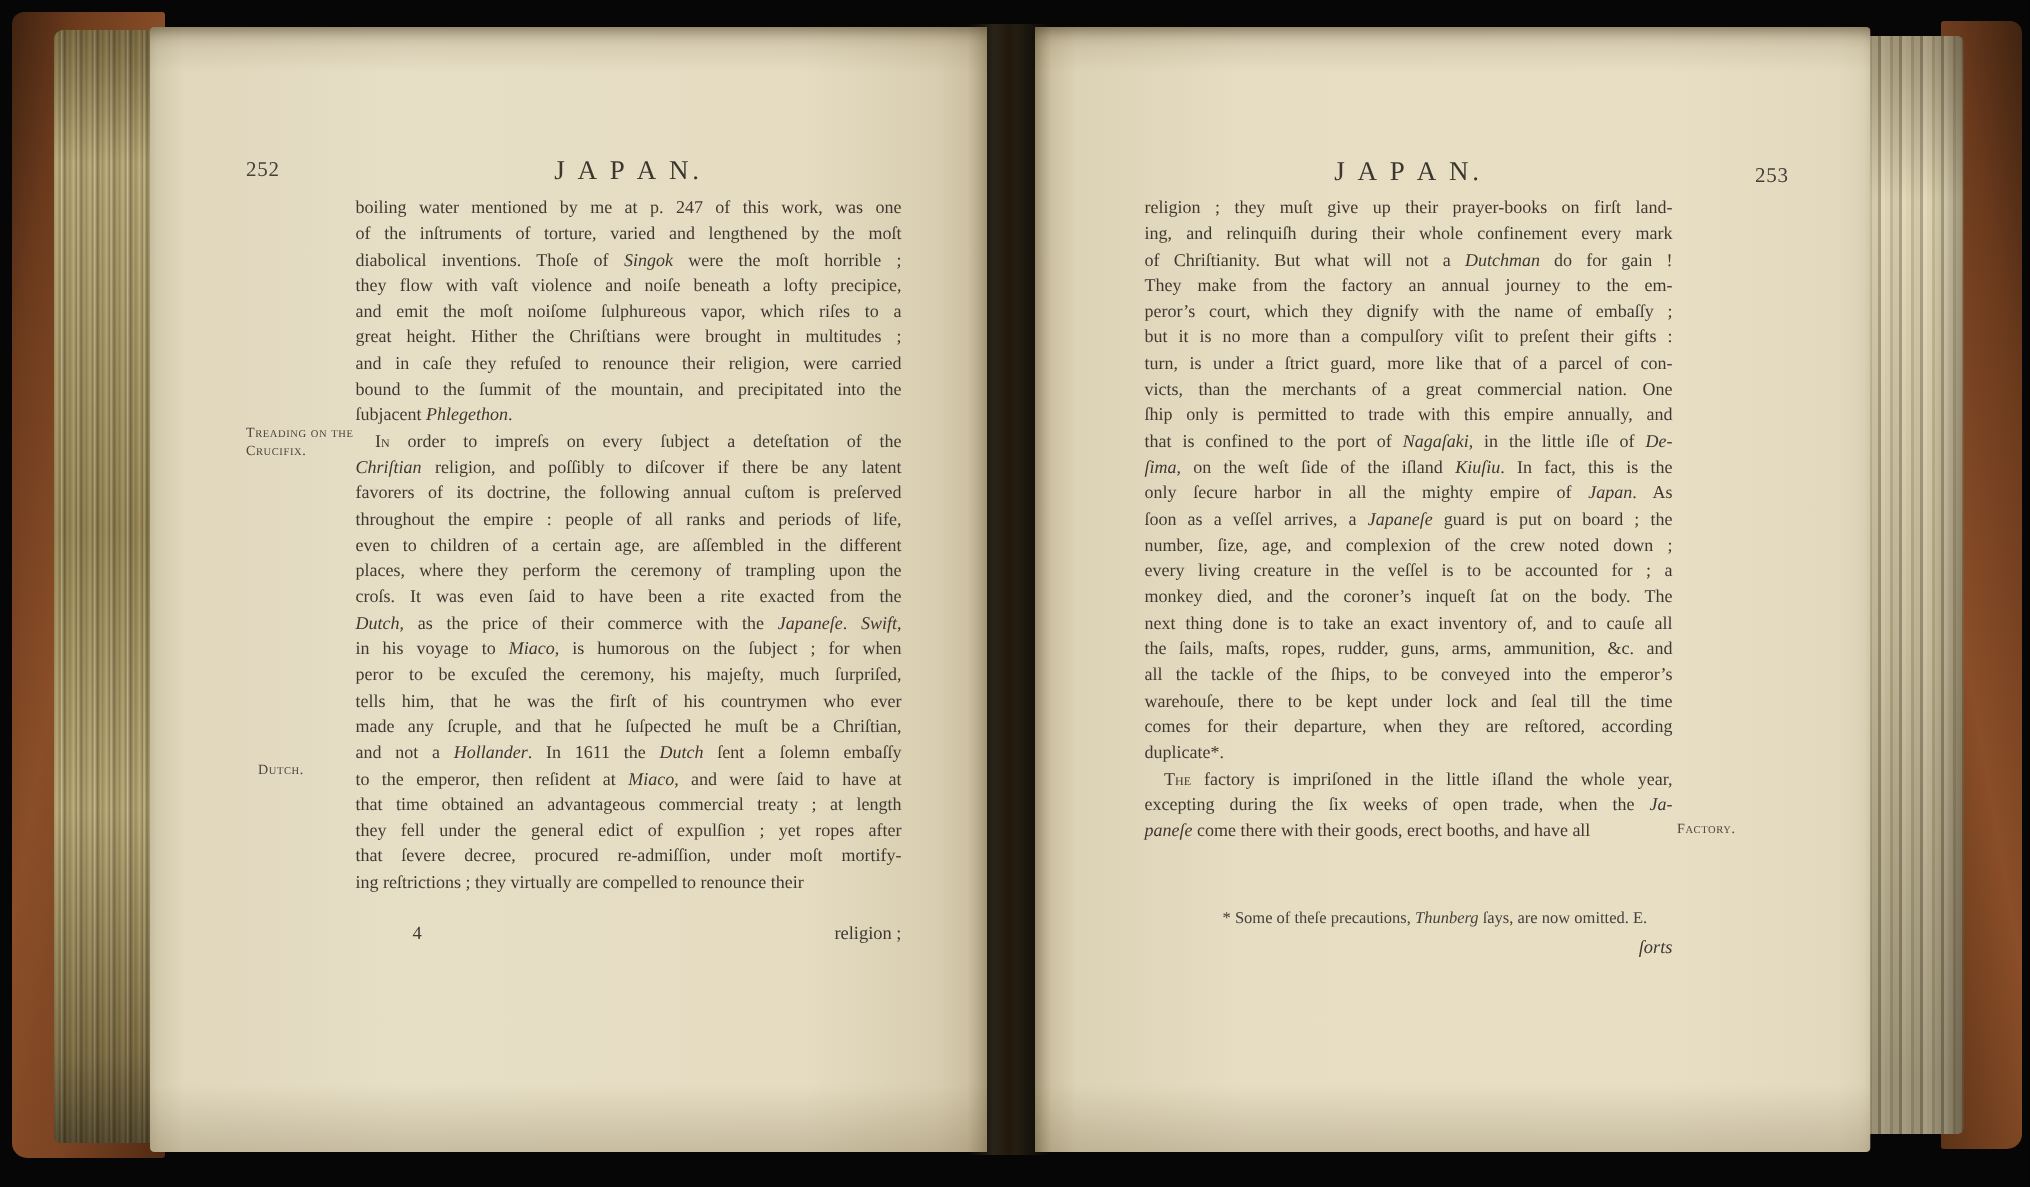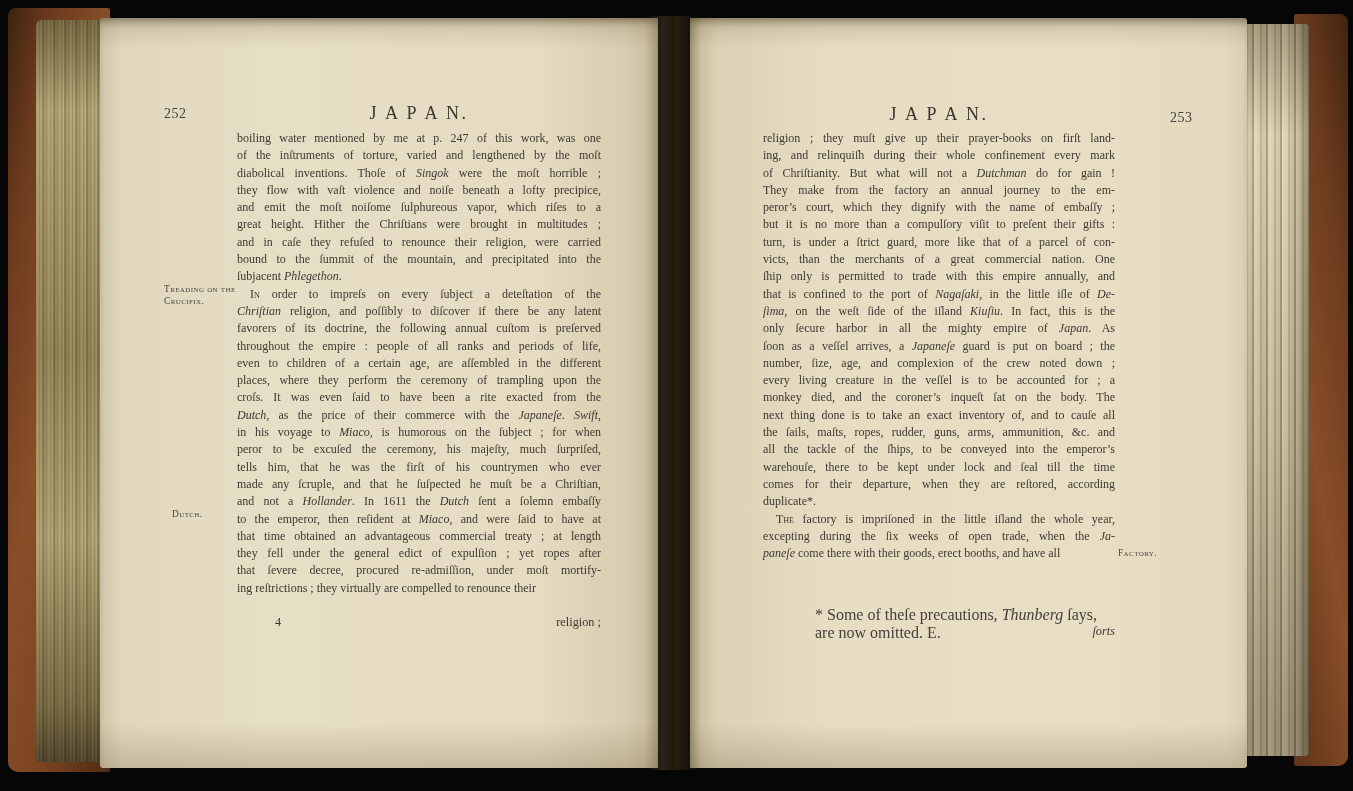--- a/index.html
+++ b/index.html
@@ -34,21 +34,21 @@
     background:linear-gradient(90deg,rgba(120,105,75,0) 0%,rgba(95,80,52,.40) 32%,rgba(38,28,12,.85) 49%,rgba(60,48,26,.55) 58%,rgba(120,105,75,0) 100%);}
   .pagenum{position:absolute;font-size:14px;letter-spacing:.5px;color:#46403a;}
   .running-head{position:absolute;text-align:center;font-size:18px;letter-spacing:2.5px;color:#3c362f;}
   .body-col{position:absolute;font-size:12px;line-height:17.3px;color:#3f3831;}
   .body-col .line{text-align:justify;text-align-last:justify;white-space:normal;}
   .body-col .para .line:last-child{text-align-last:left;}
   .para.indented .line:first-child{text-indent:13px;}
   .sc{font-variant:small-caps;}
   .margin-note{position:absolute;font-variant:small-caps;font-size:9.4px;line-height:11.5px;
     letter-spacing:.4px;color:#4b453c;}
-  .footnote{position:absolute;font-size:16px;color:#46403a;}
+  .footnote{position:absolute;font-size:11px;color:#46403a;}
   .catchline{position:absolute;font-size:12.3px;color:#3f3831;}
   .catchword-right{text-align:right;font-style:italic;}
   .sig{position:absolute;left:38px;top:0;}
   .cw{position:absolute;right:0;top:0;}
 </style>
 </head>
 <body>
 
 <div class="stage">
 

